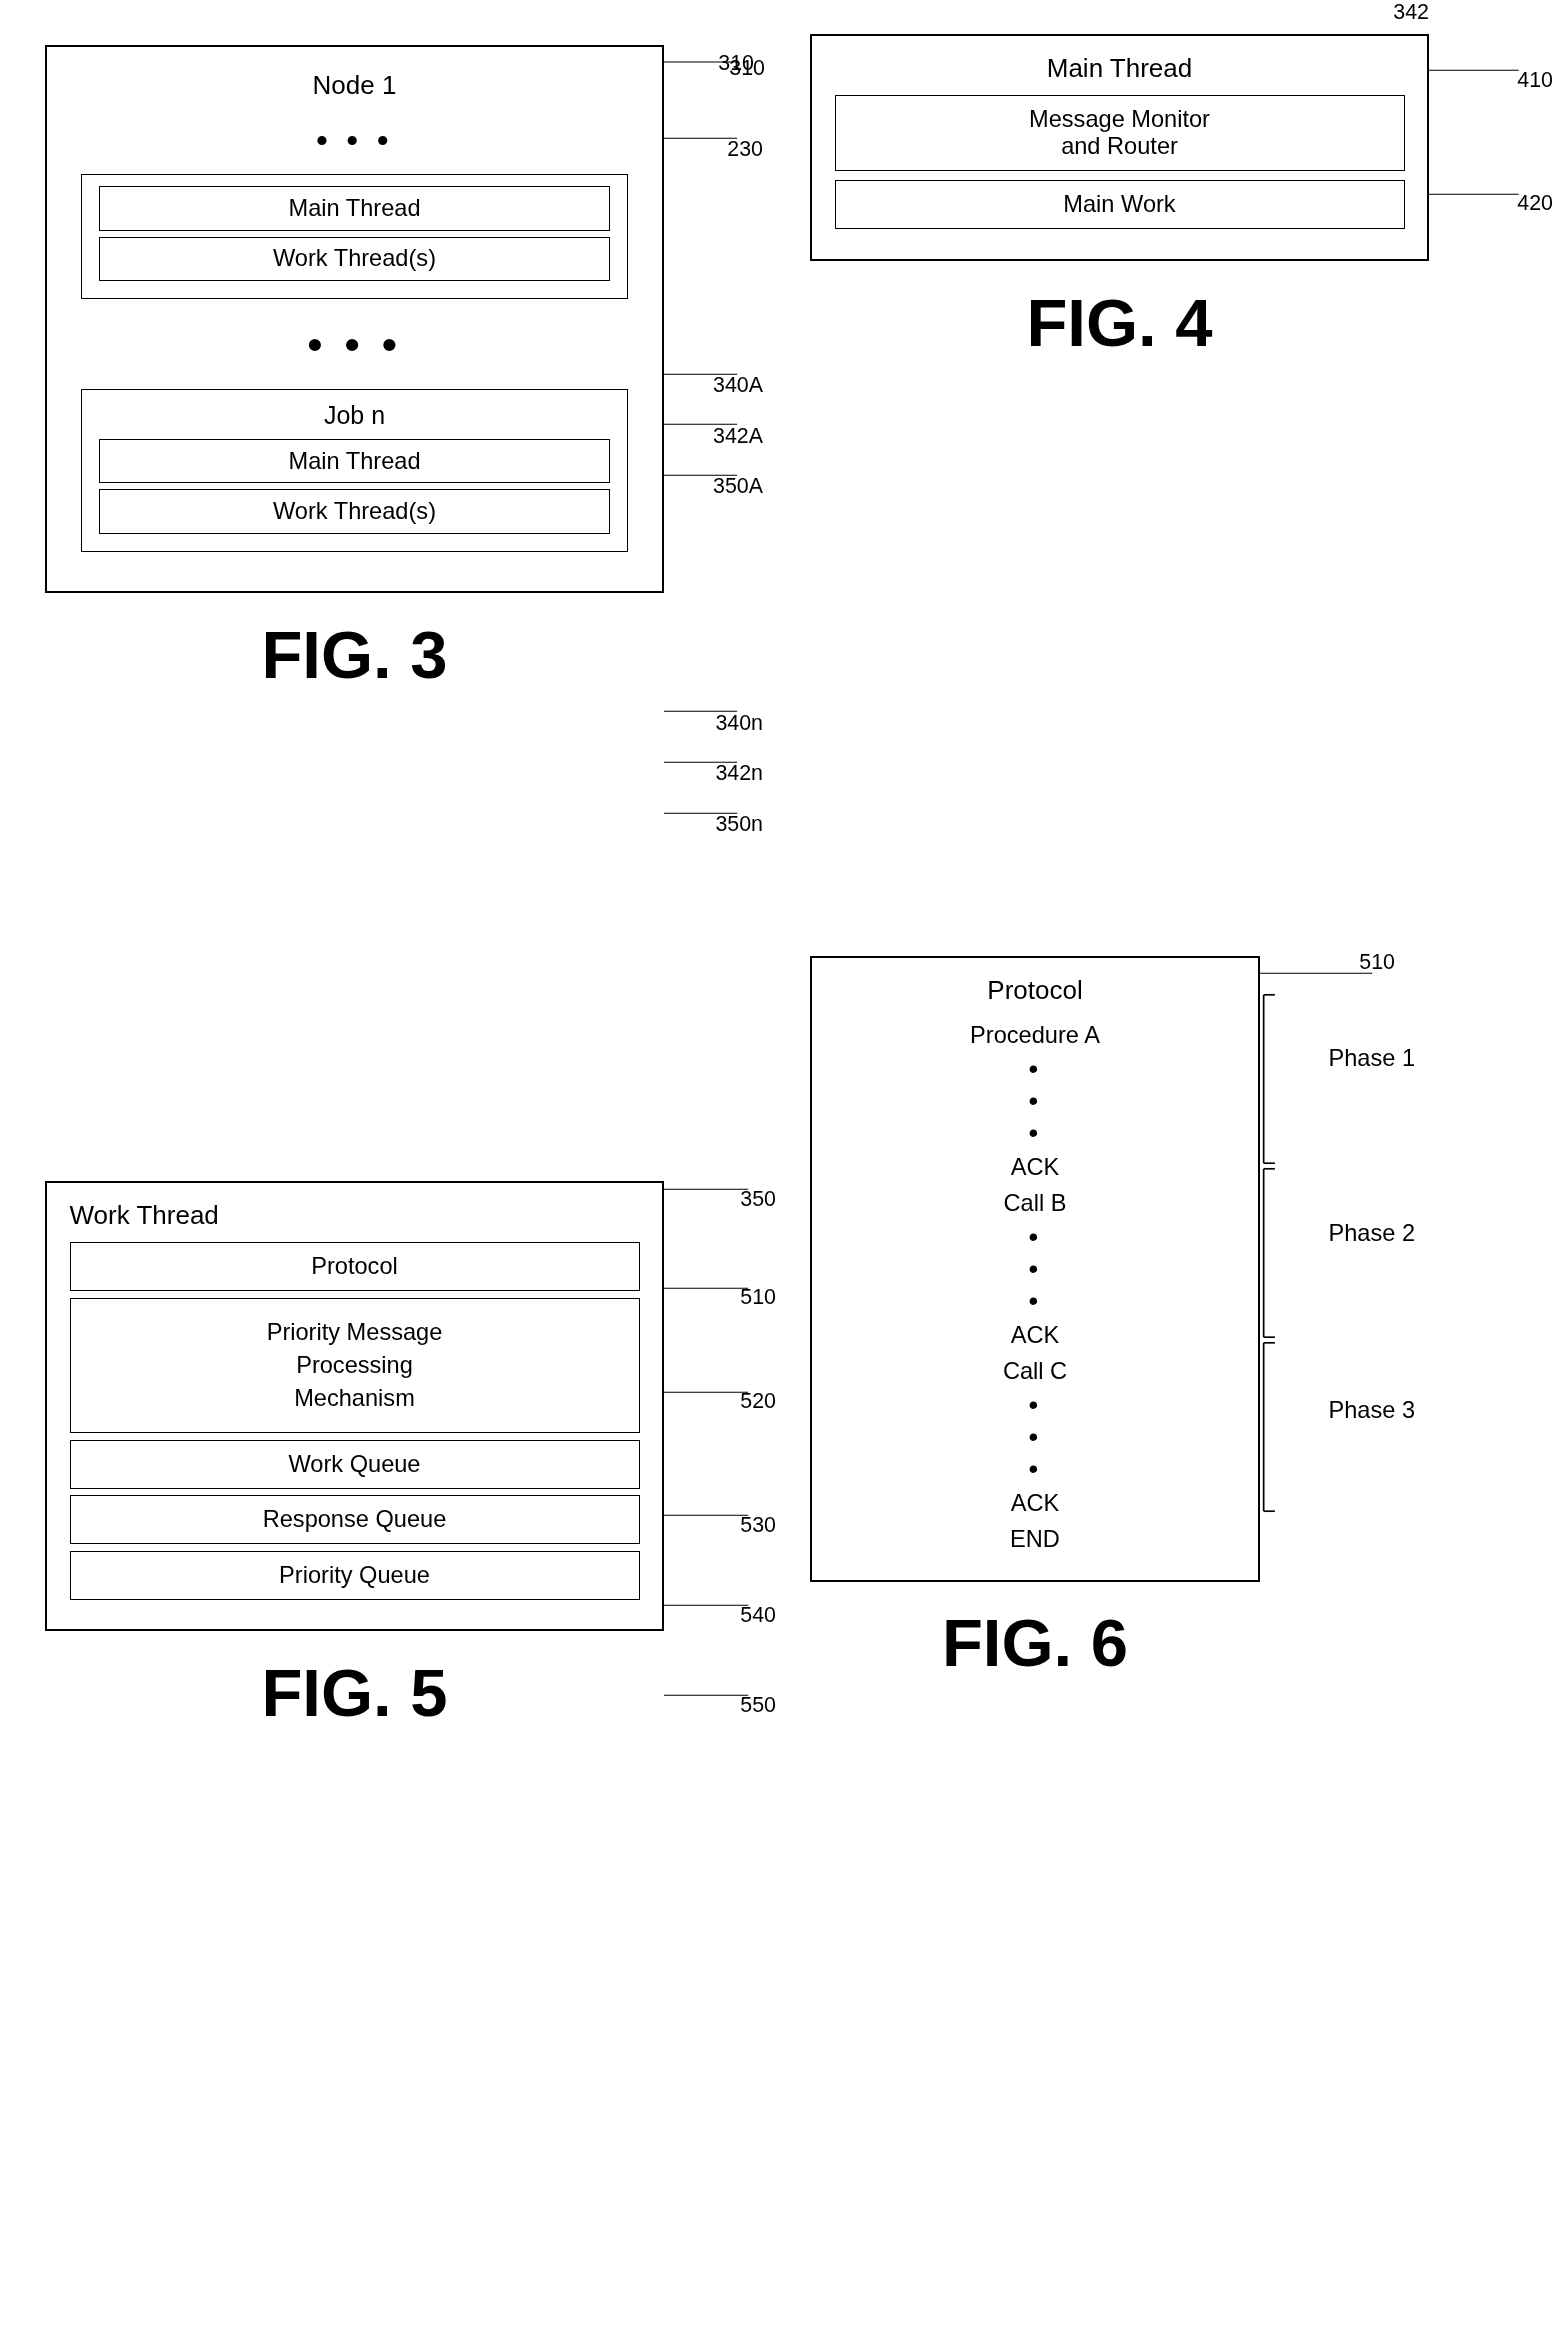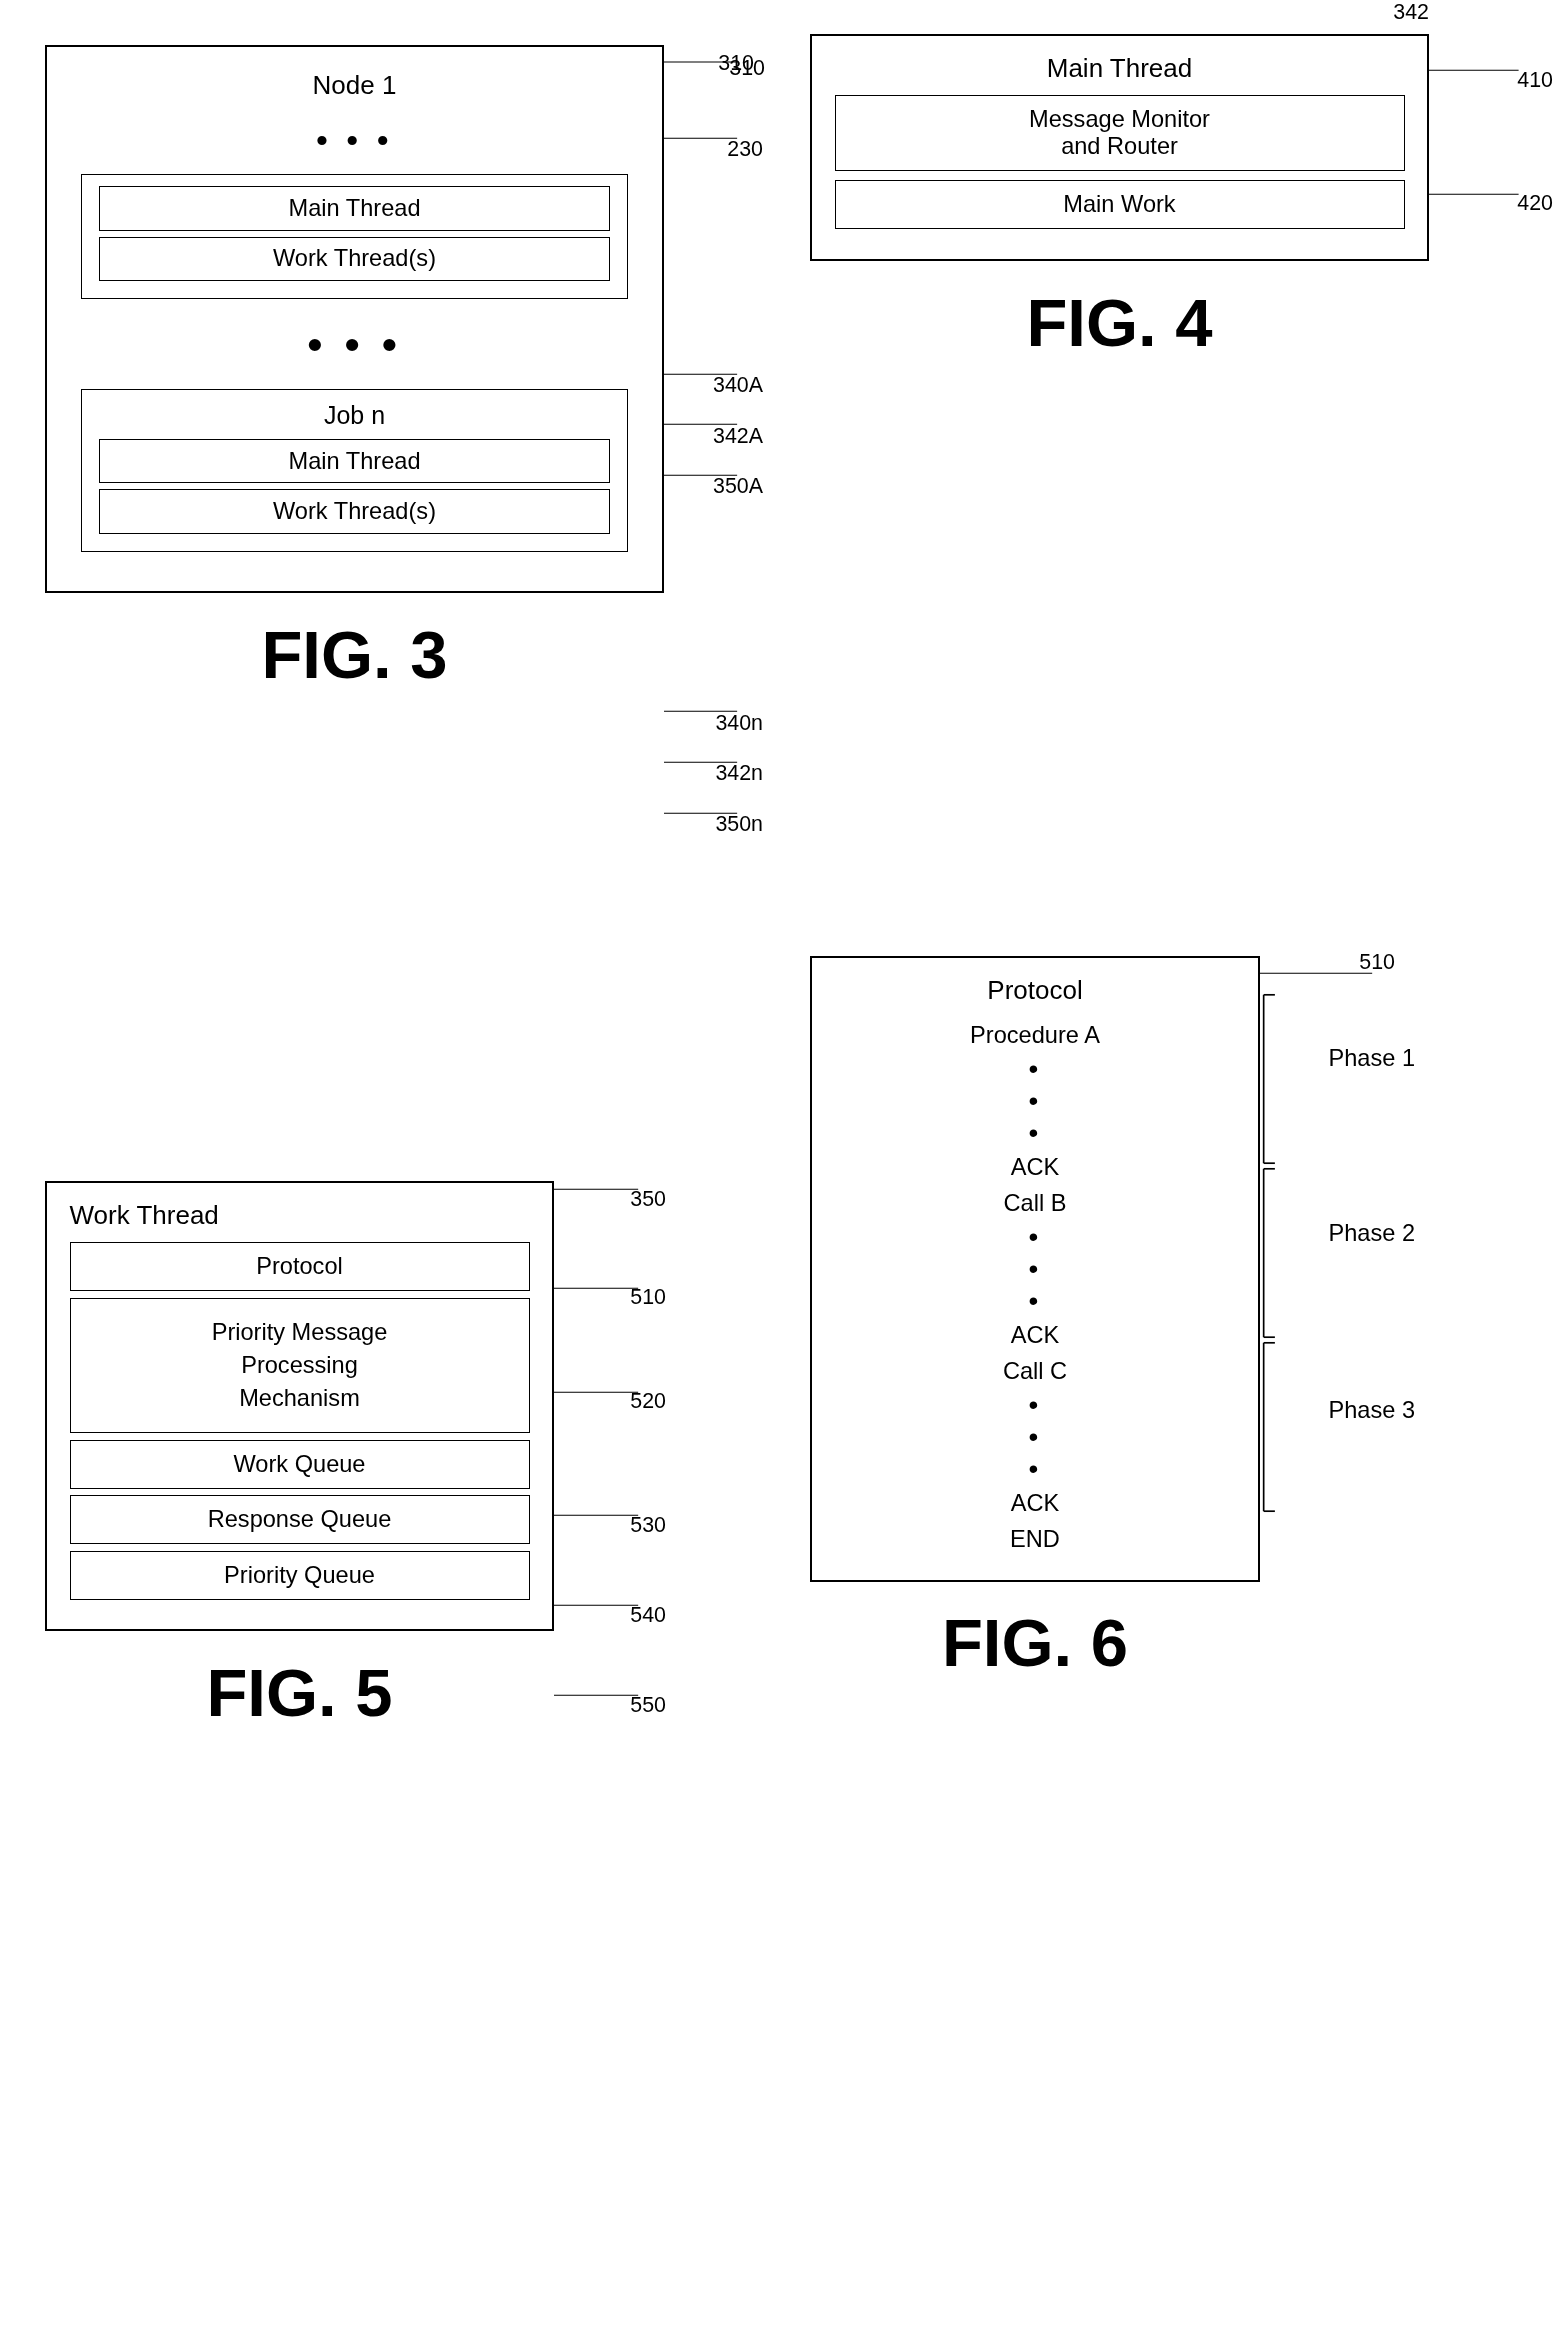--- a/index.html
+++ b/index.html
@@ -109,21 +109,21 @@
       text-align: center;
       font-size: 23.6px;
       margin-bottom: 8.4px;
     }
 
     
     .fig5-container {
       position: absolute;
       left: 45px;
       top: 1181px;
-      width: 509px;
+      width: 619px;
     }
 
     .fig5-outer {
       border: 2.2px solid #000;
       padding: 17px 22.5px 22.5px 22.5px;
       position: relative;
     }
 
     .fig5-title {
       font-size: 26px;

